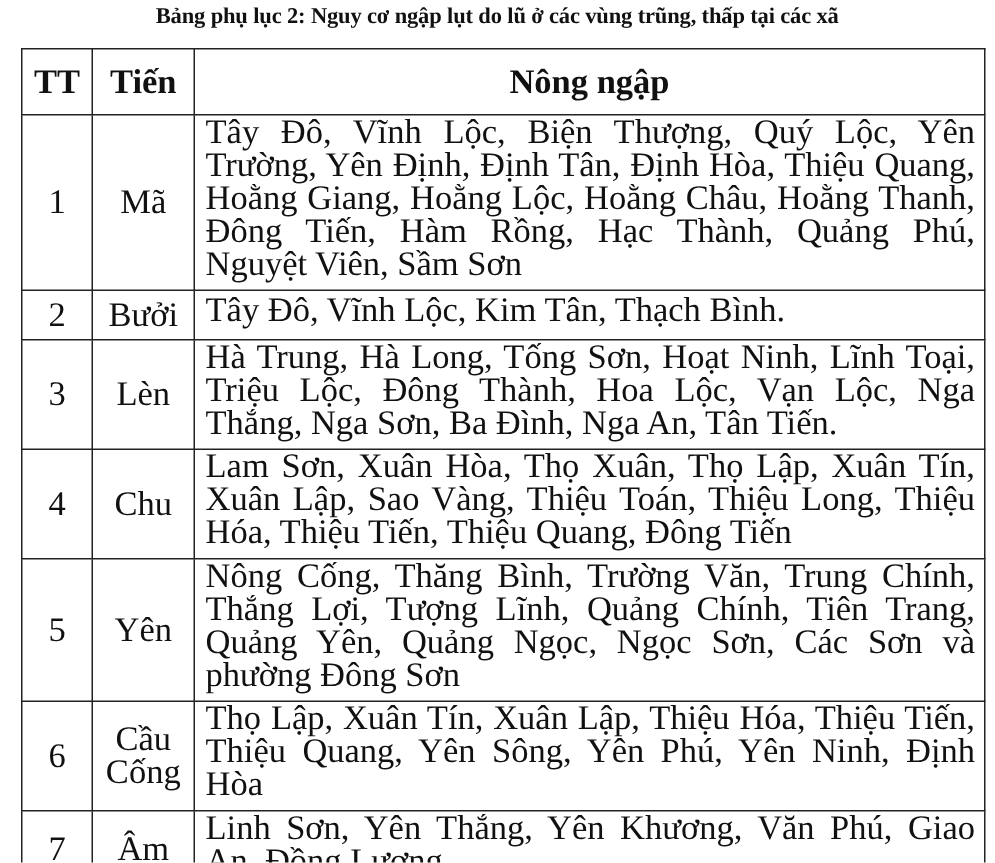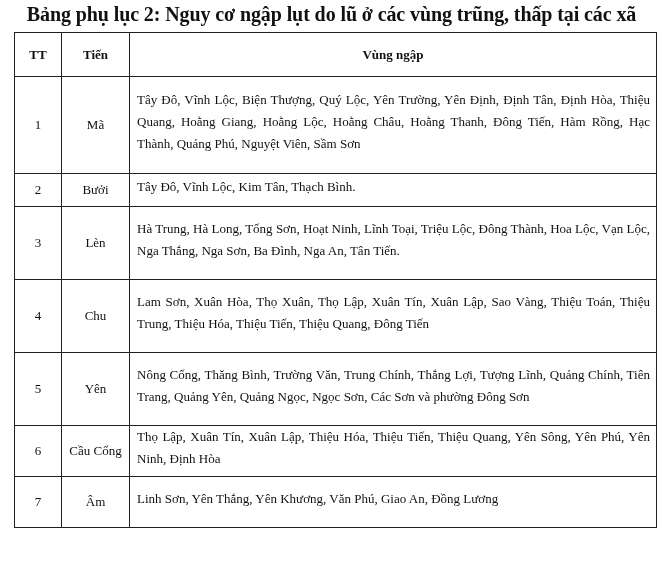--- a/index.html
+++ b/index.html
@@ -1,22 +1,22 @@
 <!DOCTYPE html>
 <html><head>
 <meta charset="utf-8">
 <style>
   html, body { margin: 0; padding: 0; background: #ffffff; }
   body { width: 663px; height: 575px; position: relative; overflow: hidden;
          font-family: "Liberation Serif", "DejaVu Serif", serif; color: #111; }
   .title { position: absolute; left: 0; top: 3px; width: 663px; text-align: center;
-           font-weight: bold; font-size: 20px; letter-spacing: -0.1px; }
+           font-weight: bold; font-size: 15px; letter-spacing: -0.1px; }
   table { position: absolute; left: 14px; top: 32px; width: 643px;
           border-collapse: collapse; table-layout: fixed; }
-  td, th { border: 1.3px solid #222; font-size: 13px; line-height: 22px; font-family: Liberation Serif, serif; }
+  td, th { border: 1.3px solid #222; font-size: 23px; line-height: 22px; font-family: Liberation Serif, serif; }
   th { font-weight: bold; height: 43px; text-align: center; padding: 0; }
   td.c { text-align: center; vertical-align: middle; padding: 0 2px; }
   td.area { text-align: justify; padding: 0 6px 6px 7px; vertical-align: middle; }
   .col1 { width: 47px; }
   .col2 { width: 68px; }
 </style>
 </head>
 <body>
 
 <div class="title">Bảng phụ lục 2: Nguy cơ ngập lụt do lũ ở các vùng trũng, thấp tại các xã</div>
@@ -24,21 +24,21 @@
 <table>
   <colgroup>
       <col class="col1">
       <col class="col2">
       <col>
     </colgroup>
   <thead>
     <tr>
       <th>TT</th>
       <th>Tiến</th>
-      <th>Vùng ngập</th>
+      <th>Nông ngập</th>
     </tr>
   </thead>
   <tbody>
     <tr>
       <td class="c">1</td>
       <td class="c">Mã</td>
       <td class="area" style="height:90px">Tây Đô, Vĩnh Lộc, Biện Thượng, Quý Lộc, Yên Trường, Yên Định, Định Tân, Định Hòa, Thiệu Quang, Hoằng Giang, Hoằng Lộc, Hoằng Châu, Hoằng Thanh, Đông Tiến, Hàm Rồng, Hạc Thành, Quảng Phú, Nguyệt Viên, Sầm Sơn</td>
     </tr>
     <tr>
       <td class="c">2</td>
@@ -46,21 +46,21 @@
       <td class="area" style="height:26px">Tây Đô, Vĩnh Lộc, Kim Tân, Thạch Bình.</td>
     </tr>
     <tr>
       <td class="c">3</td>
       <td class="c">Lèn</td>
       <td class="area" style="height:66px">Hà Trung, Hà Long, Tống Sơn, Hoạt Ninh, Lĩnh Toại, Triệu Lộc, Đông Thành, Hoa Lộc, Vạn Lộc, Nga Thắng, Nga Sơn, Ba Đình, Nga An, Tân Tiến.</td>
     </tr>
     <tr>
       <td class="c">4</td>
       <td class="c">Chu</td>
-      <td class="area" style="height:66px">Lam Sơn, Xuân Hòa, Thọ Xuân, Thọ Lập, Xuân Tín, Xuân Lập, Sao Vàng, Thiệu Toán, Thiệu Trung, Thiệu Hóa, Thiệu Tiến, Thiệu Quang, Đông Tiến</td>
+      <td class="area" style="height:66px">Lam Sơn, Xuân Hòa, Thọ Xuân, Thọ Lập, Xuân Tín, Xuân Lập, Sao Vàng, Thiệu Toán, Thiệu Long, Thiệu Hóa, Thiệu Tiến, Thiệu Quang, Đông Tiến</td>
     </tr>
     <tr>
       <td class="c">5</td>
       <td class="c">Yên</td>
       <td class="area" style="height:66px">Nông Cống, Thăng Bình, Trường Văn, Trung Chính, Thắng Lợi, Tượng Lĩnh, Quảng Chính, Tiên Trang, Quảng Yên, Quảng Ngọc, Ngọc Sơn, Các Sơn và phường Đông Sơn</td>
     </tr>
     <tr>
       <td class="c">6</td>
       <td class="c">Cầu Cống</td>
       <td class="area" style="height:44px">Thọ Lập, Xuân Tín, Xuân Lập, Thiệu Hóa, Thiệu Tiến, Thiệu Quang, Yên Sông, Yên Phú, Yên Ninh, Định Hòa</td>

